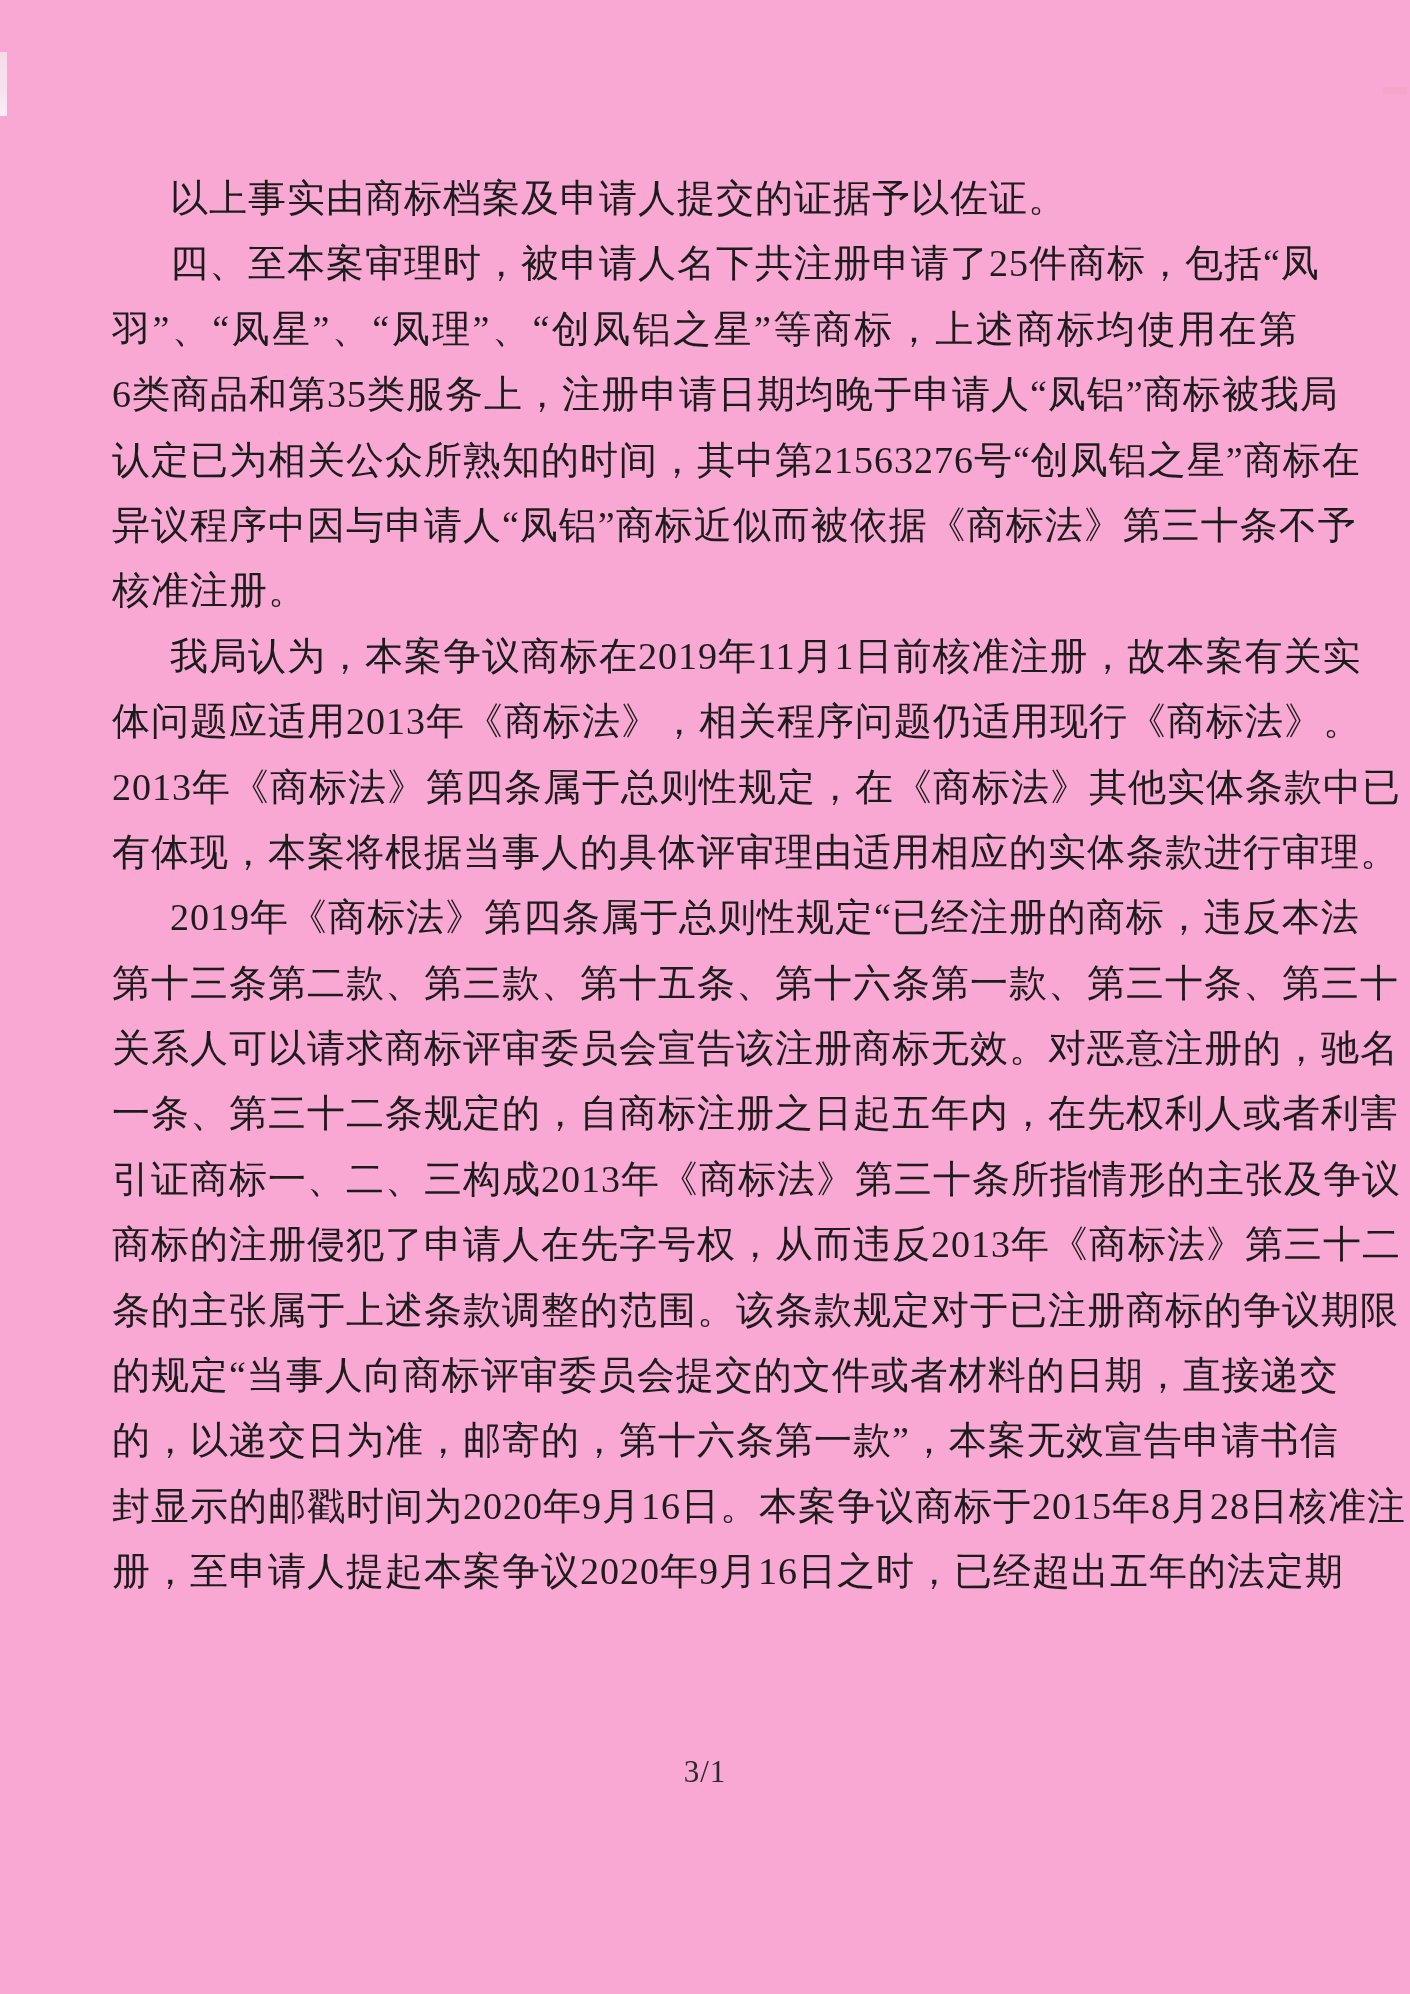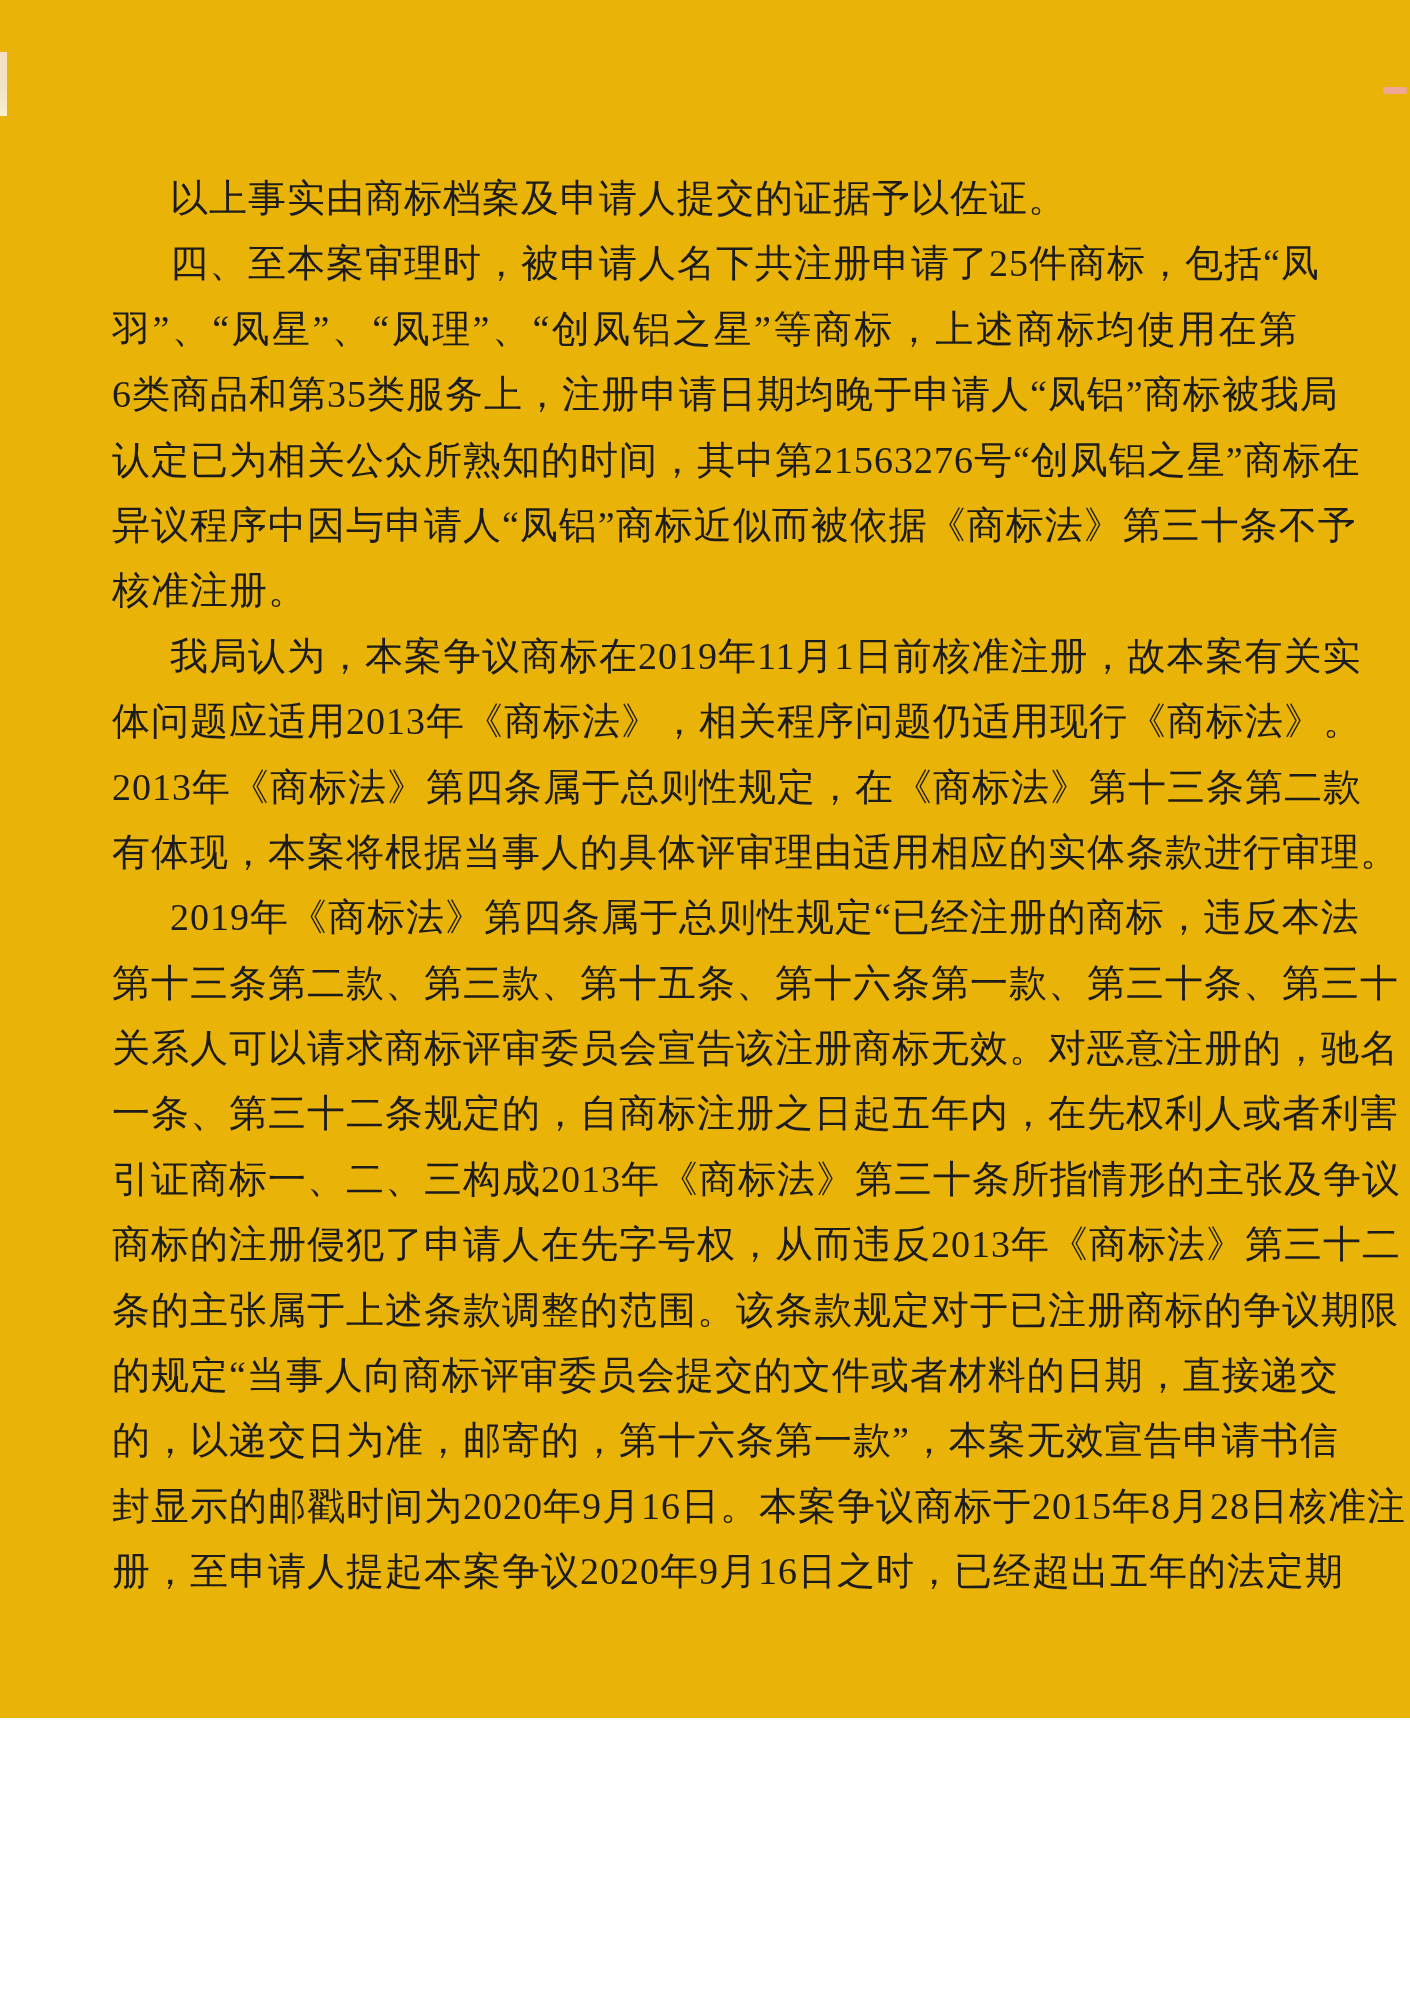--- a/index.html
+++ b/index.html
@@ -3,22 +3,22 @@
 <meta charset="utf-8">
 <style>
   html, body {
     margin: 0;
     padding: 0;
     background: #ffffff;
   }
   .page {
     position: relative;
     width: 1410px;
-    height: 1718px;
-    background: #eab308;
+    height: 1994px;
+    background: #f9a8d4;
     overflow: hidden;
     font-family: "Liberation Serif", "DejaVu Serif", serif;
     color: #1c1c1c;
   }
   .text-block {
     position: absolute;
     top: 166px;
     left: 112px;
     width: 1186px;
   }
@@ -82,21 +82,21 @@
   <div class="text-block">
     <div class="line indent last-left">以上事实由商标档案及申请人提交的证据予以佐证。</div>
     <div class="line indent">四、至本案审理时，被申请人名下共注册申请了25件商标，包括“凤</div>
     <div class="line">羽”、“凤星”、“凤理”、“创凤铝之星”等商标，上述商标均使用在第</div>
     <div class="line">6类商品和第35类服务上，注册申请日期均晚于申请人“凤铝”商标被我局</div>
     <div class="line">认定已为相关公众所熟知的时间，其中第21563276号“创凤铝之星”商标在</div>
     <div class="line">异议程序中因与申请人“凤铝”商标近似而被依据《商标法》第三十条不予</div>
     <div class="line last-left">核准注册。</div>
     <div class="line indent">我局认为，本案争议商标在2019年11月1日前核准注册，故本案有关实</div>
     <div class="line">体问题应适用2013年《商标法》，相关程序问题仍适用现行《商标法》。</div>
-    <div class="line">2013年《商标法》第四条属于总则性规定，在《商标法》第十三条第二款</div>
+    <div class="line">2013年《商标法》第四条属于总则性规定，在《商标法》其他实体条款中已</div>
     <div class="line">有体现，本案将根据当事人的具体评审理由适用相应的实体条款进行审理。</div>
     <div class="line indent">2019年《商标法》第四条属于总则性规定“已经注册的商标，违反本法</div>
     <div class="line">第十三条第二款、第三款、第十五条、第十六条第一款、第三十条、第三十</div>
     <div class="line">关系人可以请求商标评审委员会宣告该注册商标无效。对恶意注册的，驰名</div>
     <div class="line">一条、第三十二条规定的，自商标注册之日起五年内，在先权利人或者利害</div>
     <div class="line">引证商标一、二、三构成2013年《商标法》第三十条所指情形的主张及争议</div>
     <div class="line">商标的注册侵犯了申请人在先字号权，从而违反2013年《商标法》第三十二</div>
     <div class="line">条的主张属于上述条款调整的范围。该条款规定对于已注册商标的争议期限</div>
     <div class="line">的规定“当事人向商标评审委员会提交的文件或者材料的日期，直接递交</div>
     <div class="line">的，以递交日为准，邮寄的，第十六条第一款”，本案无效宣告申请书信</div>

